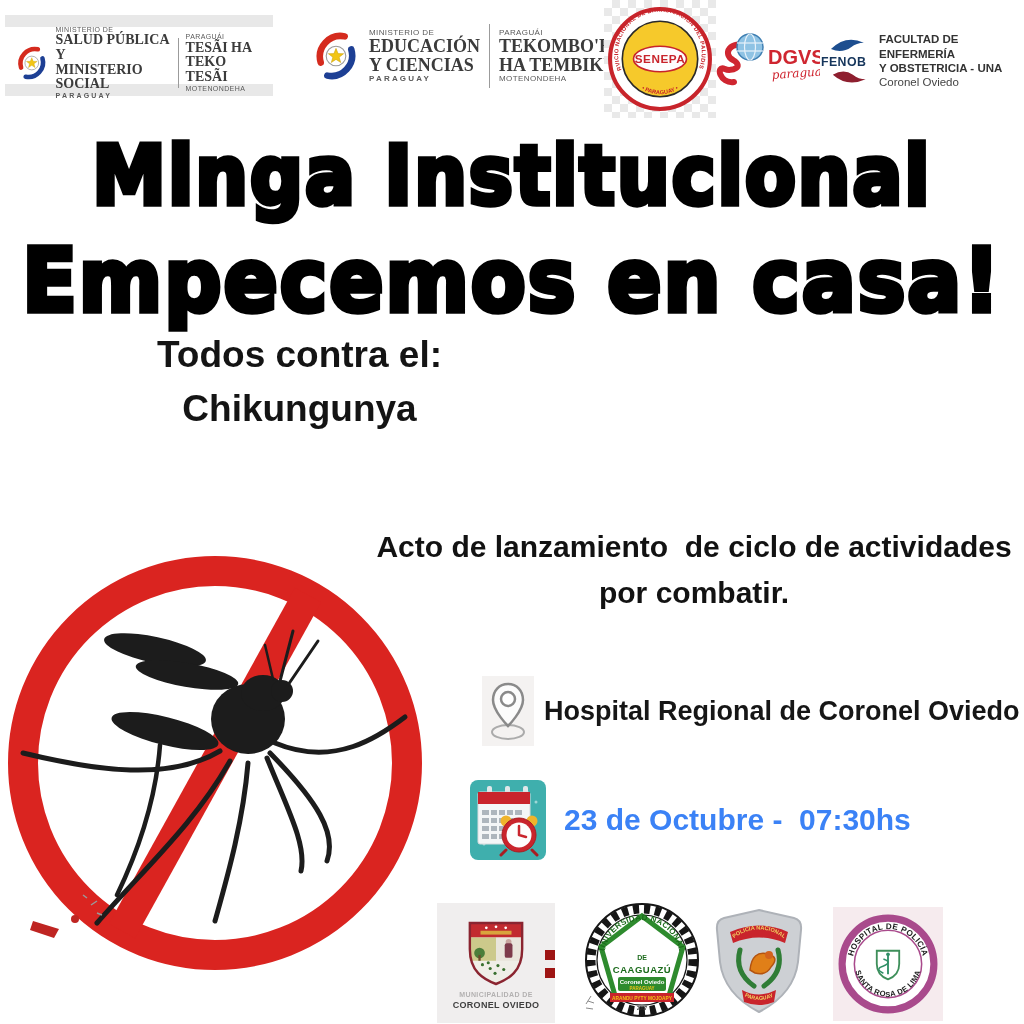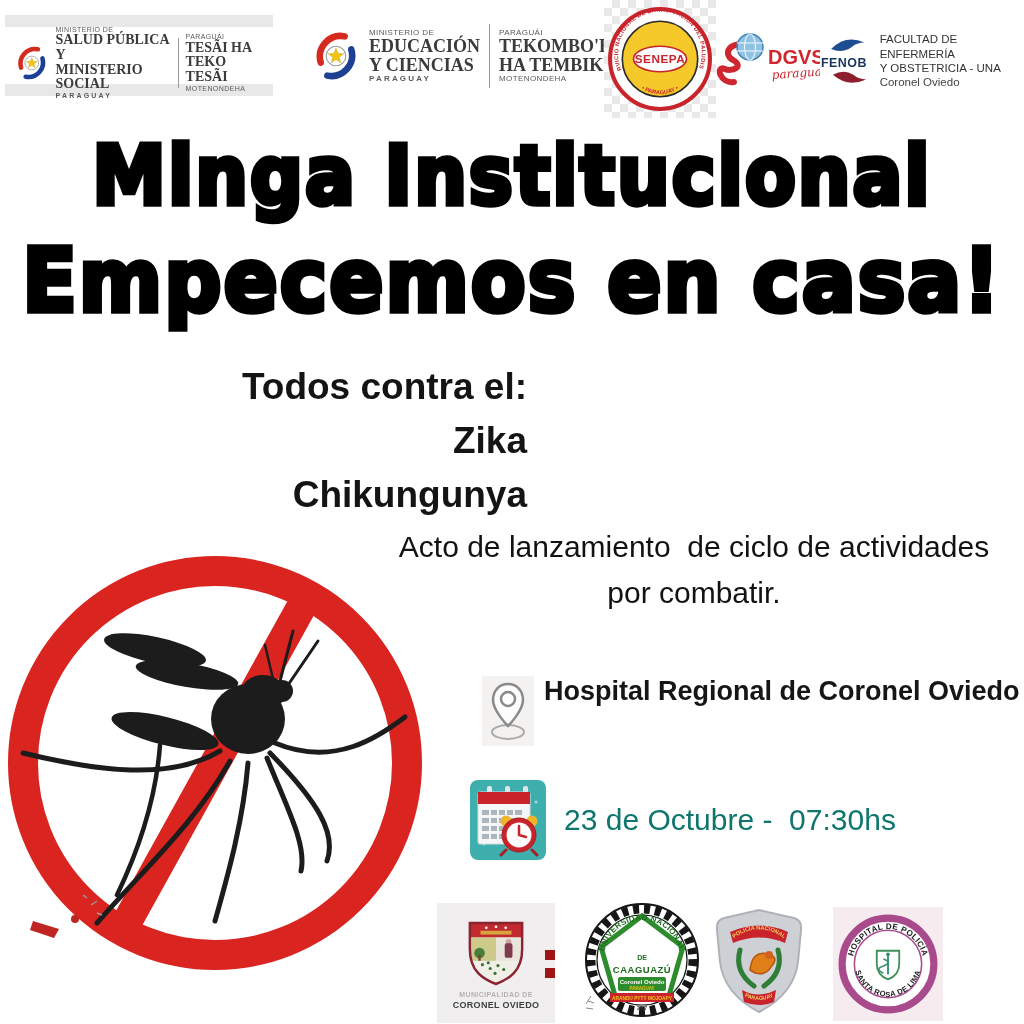--- a/index.html
+++ b/index.html
@@ -25,43 +25,43 @@
   .edu-block .min-country{font-size:8px;}
 
   .senepa-box{left:604px;top:0;width:112px;height:118px;display:flex;align-items:center;justify-content:center;
     background-color:#fff;
     background-image:linear-gradient(45deg,#e9e9e9 25%,transparent 25%,transparent 75%,#e9e9e9 75%),
                      linear-gradient(45deg,#e9e9e9 25%,transparent 25%,transparent 75%,#e9e9e9 75%);
     background-size:16px 16px;background-position:0 0,8px 8px;}
   .dgvs-box{left:712px;top:30px;width:108px;height:72px;}
   .fenob-box{left:820px;top:30px;display:flex;align-items:center;gap:6px;}
   .fenob-text{display:flex;flex-direction:column;line-height:1.25;}
-  .fenob-l1{font-size:11.5px;font-weight:normal;color:#333;}
+  .fenob-l1{font-size:11.5px;font-weight:bold;color:#333;}
   .fenob-l3{font-size:11.5px;color:#444;}
 
   
   .title-line{left:0;width:1024px;text-align:center;font-family:"DejaVu Sans",sans-serif;
     font-weight:bold;color:#000;-webkit-text-stroke:5px #000;letter-spacing:2px;
     transform:scaleY(1.1);transform-origin:top center;}
   .title1{top:128px;font-size:74px;}
   .title2{top:230px;font-size:80px;}
 
   
-  .diseases{left:72px;top:328px;width:455px;text-align:right;font-weight:bold;
-    font-size:37px;color:#141414;margin-top:32px;}
+  .diseases{left:72px;top:328px;width:455px;text-align:center;font-weight:bold;
+    font-size:37px;color:#141414;}
   .diseases div{line-height:54px;}
 
   
-  .desc{left:368px;top:524px;width:652px;text-align:center;font-weight:normal;
+  .desc{left:368px;top:524px;width:652px;text-align:center;font-weight:bold;
     font-size:30px;line-height:46px;color:#121212;}
-  .loc-row{left:482px;top:676px;display:flex;gap:10px;}
+  .loc-row{left:482px;top:676px;display:flex;align-items:center;gap:10px;}
   .pin-card{width:52px;height:70px;background:#f4f2f1;display:flex;align-items:center;justify-content:center;}
   .loc-text{font-size:27px;font-weight:bold;color:#161616;}
   .date-row{left:470px;top:780px;display:flex;align-items:center;gap:18px;}
-  .date-text{font-size:30px;font-weight:normal;color:#0f766e;}
+  .date-text{font-size:30px;font-weight:bold;color:#3b82f6;}
 
   
   .muni-card{left:437px;top:903px;width:118px;height:120px;background:#f0eeee;
     display:flex;flex-direction:column;align-items:center;justify-content:center;gap:2px;}
   .muni-l1{font-size:7px;font-weight:bold;color:#b3b1b1;letter-spacing:.4px;}
   .muni-l2{font-size:9px;font-weight:800;color:#3f3f3f;letter-spacing:.3px;}
   .colon-sq{left:545px;width:10px;height:10px;background:#9e1514;}
   .unc-box{left:580px;top:900px;width:124px;height:124px;}
   .pol-box{left:712px;top:906px;width:94px;height:112px;}
   .hosp-card{left:833px;top:907px;width:110px;height:114px;background:#f6ebee;
@@ -164,21 +164,20 @@
       <span class="fenob-l1">Y OBSTETRICIA - UNA</span>
       <span class="fenob-l3">Coronel Oviedo</span>
     </div>
   </div>
 
   <div class="abs title-line title1">Minga Institucional</div>
   <div class="abs title-line title2">Empecemos en casa!</div>
 
   <div class="abs diseases">
     <div>Todos contra el:</div>
-    <div>Zika</div>
     <div>Chikungunya</div>
   </div>
 
   <div class="abs" style="left:5px;top:523px;width:420px;height:478px;">
     <svg width="420" height="478" viewBox="0 0 420 478">
       <circle cx="210" cy="240" r="192" fill="none" stroke="#da2420" stroke-width="30"></circle>
       <line x1="303" y1="72" x2="117" y2="408" stroke="#da2420" stroke-width="30"></line>
       <g fill="#1c1c1c" stroke="none">
         <ellipse cx="150" cy="127" rx="52" ry="13" transform="rotate(12 150 127)"></ellipse>
         <ellipse cx="182" cy="152" rx="52" ry="12" transform="rotate(10 182 152)"></ellipse>

